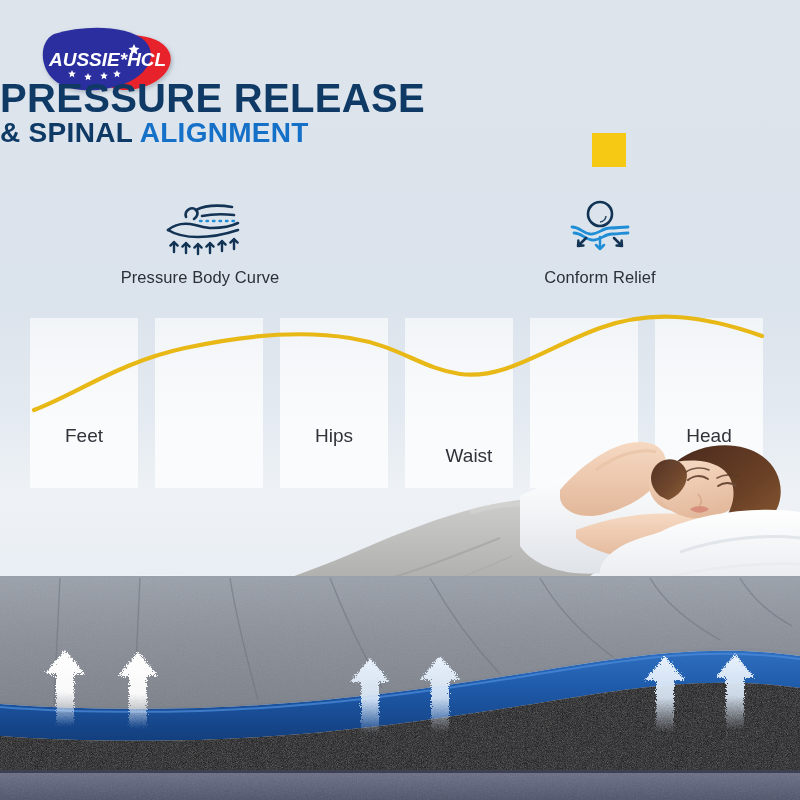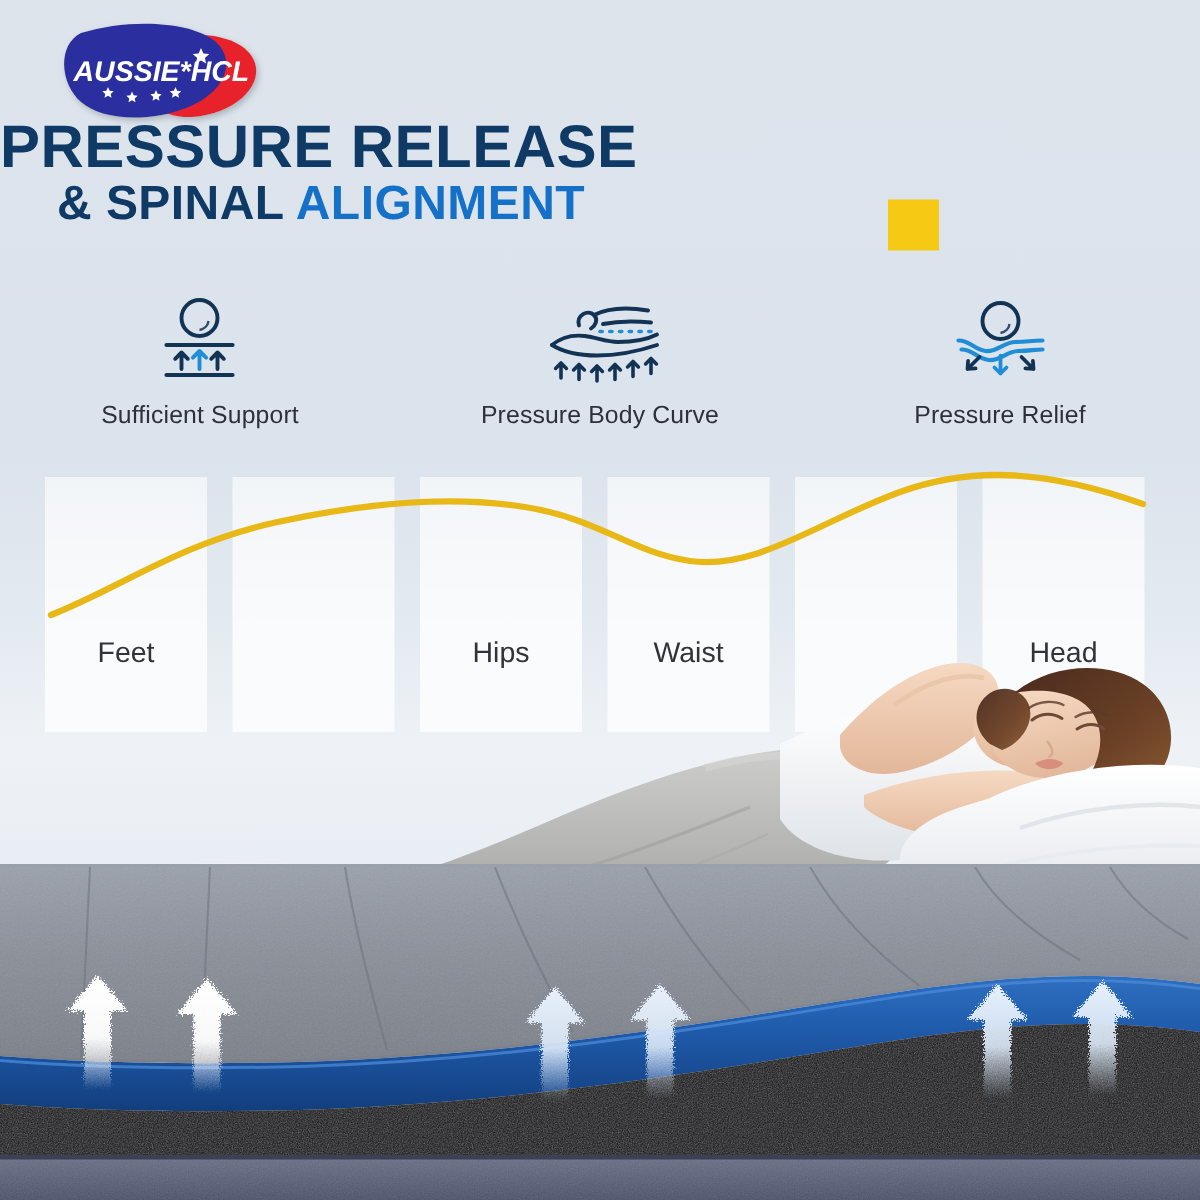--- a/index.html
+++ b/index.html
@@ -8,31 +8,31 @@
     font-family:"Liberation Sans","DejaVu Sans",sans-serif;
     background:#dbe3ec;
     overflow:hidden;
   }
   #stage{
     position:relative;width:800px;height:800px;overflow:hidden;
     background:linear-gradient(180deg,#dde4ec 0%,#dbe3ec 38%,#e4eaf1 52%,#eef2f6 62%,#e9eef4 72%);
   }
 
   
-  #logo{position:absolute;left:24px;top:8px;width:160px;height:82px;}
+  #logo{position:absolute;left:24px;top:20px;width:160px;height:82px;}
   #logo svg{display:block;}
 
   
   #headline{
     position:absolute;left:0;top:78px;width:664px;text-align:left;
     line-height:1.02;
   }
   .hl-line{display:block;font-weight:bold;letter-spacing:.3px;white-space:nowrap;}
   .hl1{font-size:40px;color:#103a66;}
-  .hl2{font-size:32px;color:#103a66;position:relative;padding-left:38px;}
+  .hl2{font-size:28px;color:#103a66;position:relative;}
   .hl-accent{color:#1570c8;}
   .hl-lastT{position:relative;display:inline-block;z-index:2;color:#1570c8;}
   .hl-swatch{
     position:absolute;width:34px;height:34px;background:#f6c915;
     z-index:1;left:612px;top:22px;
   }
 
   
   #features{
     position:absolute;left:0;top:196px;width:800px;height:112px;
@@ -102,36 +102,20 @@
   <div id="headline">
     <span class="hl-line hl1">PRESSURE RELEASE</span>
     <span class="hl-line hl2">
       <span>&amp; SPINAL </span><span class="hl-accent">ALIGNMEN</span><span class="hl-lastT">T</span>
     </span>
     <div class="hl-swatch" style="left: 591.641px; top: 54.7969px;"></div>
   </div>
 
   <div id="features">
 
-    <div class="feat">
-      <div class="feat-ico">
-        <svg width="62" height="60" viewBox="0 0 62 60">
-          <circle cx="31" cy="15" r="12" fill="none" stroke="#123354" stroke-width="2.6"></circle>
-          <path d="M37 17 a7 7 0 0 1 -6 6" fill="none" stroke="#123354" stroke-width="1.6" opacity=".85"></path>
-          <line x1="9" y1="33" x2="53" y2="33" stroke="#123354" stroke-width="2.8" stroke-linecap="round"></line>
-          <line x1="9" y1="53" x2="53" y2="53" stroke="#123354" stroke-width="2.8" stroke-linecap="round"></line>
-          <g stroke-width="2.6" stroke-linecap="round">
-            <path d="M19 49 V38 M19 38 l-4.2 4.2 M19 38 l4.2 4.2" fill="none" stroke="#123354"></path>
-            <path d="M31 49 V37 M31 37 l-4.4 4.4 M31 37 l4.4 4.4" fill="none" stroke="#1f8ed6"></path>
-            <path d="M43 49 V38 M43 38 l-4.2 4.2 M43 38 l4.2 4.2" fill="none" stroke="#123354"></path>
-          </g>
-        </svg>
-      </div>
-      <div class="feat-label">Sufficient Support</div>
-    </div>
 
     <div class="feat">
       <div class="feat-ico">
         <svg width="100" height="60" viewBox="0 0 100 60">
           <g fill="none" stroke="#123354" stroke-width="2.6" stroke-linecap="round" stroke-linejoin="round">
 
             <path d="M36 20 C34 13 42 9 46 13 C49 16 47 20 44 22"></path>
             <path d="M46 13 C56 8 70 8 82 10"></path>
             <path d="M52 19 C62 17 74 17 84 18"></path>
 
@@ -165,21 +149,21 @@
             <path d="M8 30 C16 30 18 36 26 37 C34 38 38 31 46 31 C54 31 56 30 64 30"></path>
             <path d="M10 36 C18 36 20 42 28 43 C36 44 40 37 48 37 C56 37 58 36 64 36"></path>
           </g>
           <g stroke-width="2.5" stroke-linecap="round" fill="none">
             <path d="M36 40 V52 M36 52 l-4 -4 M36 52 l4 -4" stroke="#1f8ed6"></path>
             <path d="M22 41 L14 49 M14 49 l .4 -5.4 M14 49 l5.4 -.4" stroke="#123354"></path>
             <path d="M50 41 L58 49 M58 49 l-.4 -5.4 M58 49 l-5.4 -.4" stroke="#123354"></path>
           </g>
         </svg>
       </div>
-      <div class="feat-label">Pressure Relief</div>
+      <div class="feat-label">Conform Relief</div>
     </div>
   </div>
 
   <div id="zones">
     <div class="zpanel" style="left:30px;"></div>
     <div class="zpanel" style="left:155px;"></div>
     <div class="zpanel" style="left:280px;"></div>
     <div class="zpanel" style="left:405px;"></div>
     <div class="zpanel" style="left:530px;"></div>
     <div class="zpanel" style="left:655px;"></div>
@@ -187,21 +171,21 @@
 
   <svg id="curve" viewBox="0 0 800 130">
     <path d="M34 110 C80 92 120 62 185 48 C245 35 300 30 350 38
              C400 46 420 68 460 74 C505 80 545 48 600 28
              C650 10 700 14 762 36" fill="none" stroke="#e8b817" stroke-width="4.2" stroke-linecap="round"></path>
   </svg>
 
   <div id="zlabels">
     <div class="zlabel" style="left:24px;">Feet</div>
     <div class="zlabel" style="left:274px;">Hips</div>
-    <div class="zlabel" style="left:399px;">Waist</div>
+    <div class="zlabel" style="left:409px;margin-top:20px;">Waist</div>
     <div class="zlabel" style="left:649px;">Head</div>
   </div>
 
   <svg id="photo" viewBox="0 0 800 500">
     <defs>
       <linearGradient id="skin" x1="0" y1="0" x2="0" y2="1">
         <stop offset="0%" stop-color="#f6d9c2"></stop>
           <stop offset="100%" stop-color="#e2b79a"></stop>
       </linearGradient>
       <linearGradient id="pants" x1="0" y1="0" x2="0" y2="1">

